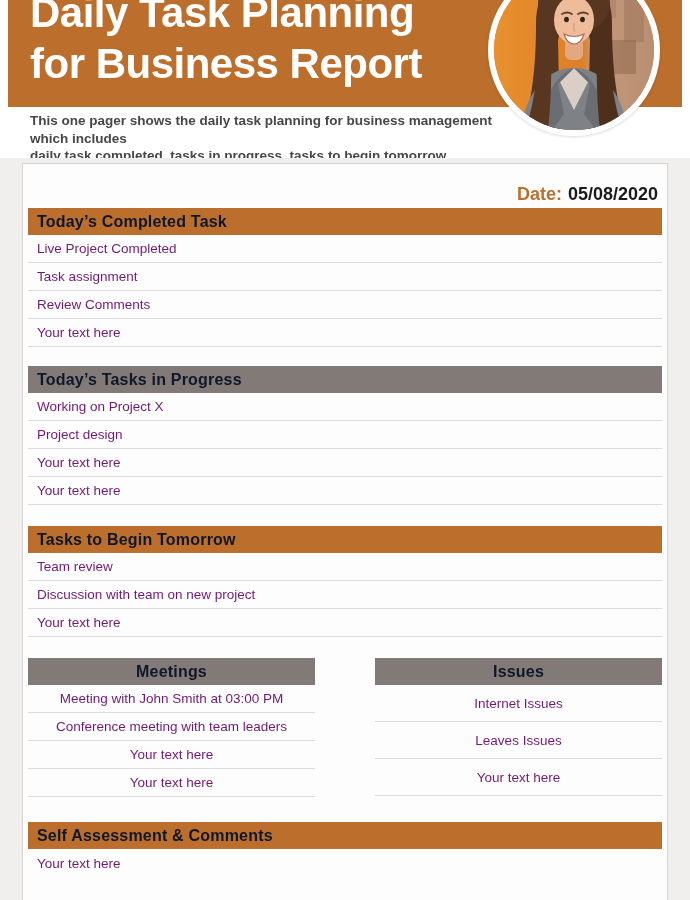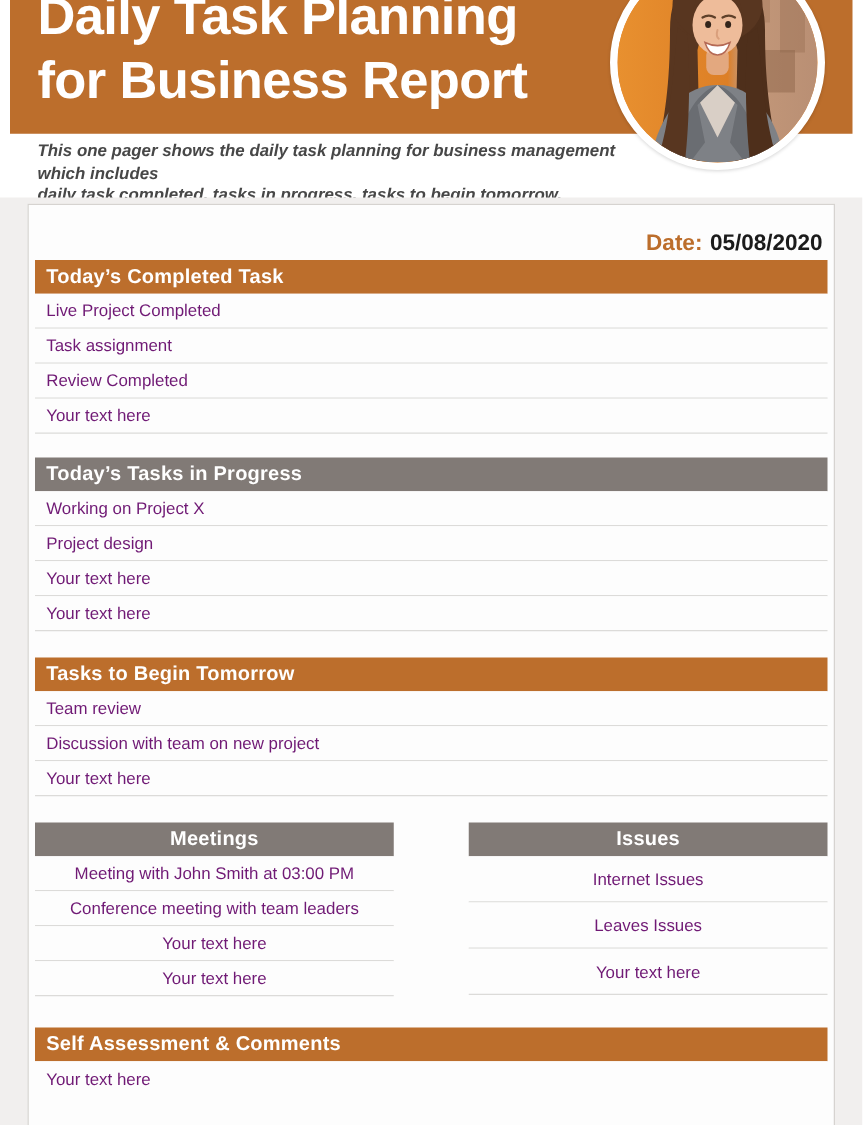--- a/index.html
+++ b/index.html
@@ -31,21 +31,21 @@
     border: 6px solid #ffffff; border-radius: 50%;
     overflow: hidden; z-index: 5;
     box-shadow: 0 1px 3px rgba(0,0,0,.15);
     background: #e0832d;
   }
   .avatar svg { display: block; width: 100%; height: 100%; }
 
   
   .page-description {
     position: absolute; left: 30px; top: 112px; width: 470px;
-    font-style: italic; font-weight: 600;
+    font-weight: 600;
     font-size: 13.5px; line-height: 17.5px; color: #474747;
   }
 
   
   .page-bg {
     position: absolute; left: 0; top: 158px; width: 690px; height: 742px;
     background: #f1efee;
   }
   .card {
     position: absolute; left: 22px; top: 163px; width: 646px; height: 760px;
@@ -58,21 +58,21 @@
     height: 44px; display: flex; align-items: center; justify-content: flex-end;
     padding-right: 4px; padding-top: 16px;
     font-size: 18px; font-weight: bold;
   }
   .date-label { color: #bc6e2c; margin-right: 6px; }
   .date-value { color: #1b1b1b; }
 
   .band {
     height: 27px; display: flex; align-items: center;
     padding-left: 9px;
-    color: #ffffff; font-weight: bold; font-size: 16px;
+    color: #0f172a; font-weight: bold; font-size: 16px;
     letter-spacing: 0.2px;
   }
   .band.orange { background: #bc6e2c; }
   .band.gray   { background: #817a76; }
 
   .row {
     height: 28px; display: flex; align-items: center;
     padding-left: 9px;
     font-size: 13.5px; color: #701a75;
     border-bottom: 1px solid #dcdbd9;
@@ -157,21 +157,21 @@
   <div class="card">
 
     <div class="date-row">
       <span class="date-label">Date:</span>
       <span class="date-value">05/08/2020</span>
     </div>
 
     <div class="band orange">Today’s Completed Task</div>
     <div class="row">Live Project Completed</div>
     <div class="row">Task assignment</div>
-    <div class="row">Review Completed</div>
+    <div class="row">Review Comments</div>
     <div class="row">Your text here</div>
     <div class="gap19"></div>
 
     <div class="band gray">Today’s Tasks in Progress</div>
     <div class="row">Working on Project X</div>
     <div class="row">Project design</div>
     <div class="row">Your text here</div>
     <div class="row">Your text here</div>
     <div class="gap21"></div>
 

